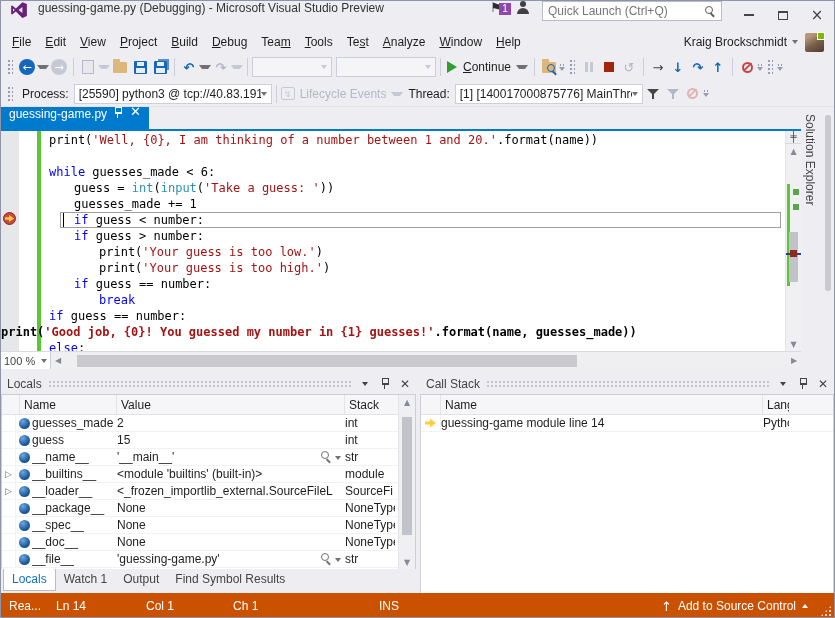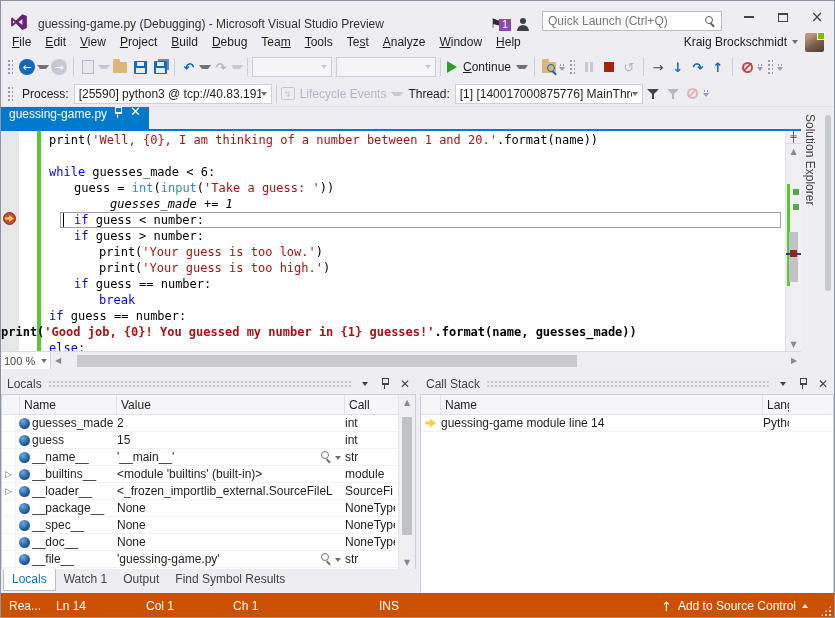--- a/index.html
+++ b/index.html
@@ -2,21 +2,21 @@
 <html><head>
 <meta charset="utf-8">
 <style>
   * { margin:0; padding:0; box-sizing:border-box; }
   html,body { background:#d0d0d8; }
   body { font-family:"Liberation Sans", sans-serif; font-size:12px; color:#1E1E1E; }
   .window { width:835px; height:618px; background:#EEEEF2; border:1px solid #8f93a8;
             display:flex; flex-direction:column; overflow:hidden; position:relative; }
 
   
-  .titlebar { height:30px; display:flex; align-items:flex-end; padding:0 0 0 9px; background:#EEEEF2; flex:0 0 auto; }
+  .titlebar { height:30px; display:flex; align-items:flex-start; padding:0 0 0 9px; background:#EEEEF2; flex:0 0 auto; }
   .vslogo { width:18px; height:18px; margin-right:10px; }
   .title-text { color:#333; }
   .tb-spacer { flex:1; }
   .flag-wrap { position:relative; margin-right:14px; }
   .flag { font-family:"DejaVu Sans",sans-serif; font-size:13px; color:#2b2b30; }
   .flag-badge { position:absolute; left:9px; top:2px; background:#8E47AD; color:#fff; font-size:10px;
                 padding:0 3px; line-height:12px; }
   .person { position:relative; width:14px; height:13px; margin-right:12px; }
   .person::before { content:""; position:absolute; left:4px; top:0; width:6px; height:6px; border-radius:50%; background:#3F3F46; }
   .person::after { content:""; position:absolute; left:1px; top:7px; width:12px; height:6px; border-radius:6px 6px 0 0; background:#3F3F46; }
@@ -391,21 +391,21 @@
           <div class="bp-gutter"></div>
           <div class="change-bar"></div>
           <div class="bp-hit">
               <span class="yarrow"></span>
             </div>
           <div class="code-lines">
               <div class="code-line" style="padding-left: 48px;"><span class="tok-p">print(</span><span class="tok-s">'Well, {0}, I am thinking of a number between 1 and 20.'</span><span class="tok-p">.format(name))</span></div>
               <div class="code-line" style="padding-left: 48px;"></div>
               <div class="code-line" style="padding-left: 48px;"><span class="tok-k">while</span><span class="tok-p"> guesses_made &lt; 6:</span></div>
               <div class="code-line" style="padding-left: 73px;"><span class="tok-p">guess = </span><span class="tok-b">int</span><span class="tok-p">(</span><span class="tok-b">input</span><span class="tok-p">(</span><span class="tok-s">'Take a guess: '</span><span class="tok-p">))</span></div>
-              <div class="code-line" style="padding-left: 109px; font-style: italic;"><span class="tok-p">guesses_made += 1</span></div>
+              <div class="code-line" style="padding-left: 73px;"><span class="tok-p">guesses_made += 1</span></div>
               <div class="code-line current" style="padding-left: 73px;"><span class="tok-k">if</span><span class="tok-p"> guess &lt; number:</span></div>
               <div class="code-line" style="padding-left: 73px;"><span class="tok-k">if</span><span class="tok-p"> guess &gt; number:</span></div>
               <div class="code-line" style="padding-left: 98px;"><span class="tok-p">print(</span><span class="tok-s">'Your guess is too low.'</span><span class="tok-p">)</span></div>
               <div class="code-line" style="padding-left: 98px;"><span class="tok-p">print(</span><span class="tok-s">'Your guess is too high.'</span><span class="tok-p">)</span></div>
               <div class="code-line" style="padding-left: 73px;"><span class="tok-k">if</span><span class="tok-p"> guess == number:</span></div>
               <div class="code-line" style="padding-left: 98px;"><span class="tok-k">break</span></div>
               <div class="code-line" style="padding-left: 48px;"><span class="tok-k">if</span><span class="tok-p"> guess == number:</span></div>
               <div class="code-line" style=" font-weight: bold;"><span class="tok-p">print(</span><span class="tok-s">'Good job, {0}! You guessed my number in {1} guesses!'</span><span class="tok-p">.format(name, guesses_made))</span></div>
               <div class="code-line" style="padding-left: 48px;"><span class="tok-k">else</span><span class="tok-p">:</span></div>
             </div>
@@ -457,21 +457,21 @@
               <span class="pin-i"></span>
             </span>
           <span class="ph-icon ph-close">✕</span>
         </div>
         <div class="panel-body">
           <div class="grid">
             <div class="ghead">
               <span class="hc hc-gutter"></span>
               <span class="hc hc-name">Name</span>
               <span class="hc hc-value">Value</span>
-              <span class="hc hc-type">Call</span>
+              <span class="hc hc-type">Stack</span>
             </div>
             <div>
                 <div class="trow">
                   <span class="cell exp"></span>
                   <span class="cell icw">
                     <span class="sphere"></span>
                   </span>
                   <span class="cell nm">guesses_made</span>
                   <span class="cell val"><span>2</span></span>
                   <span class="cell tp">int</span>

